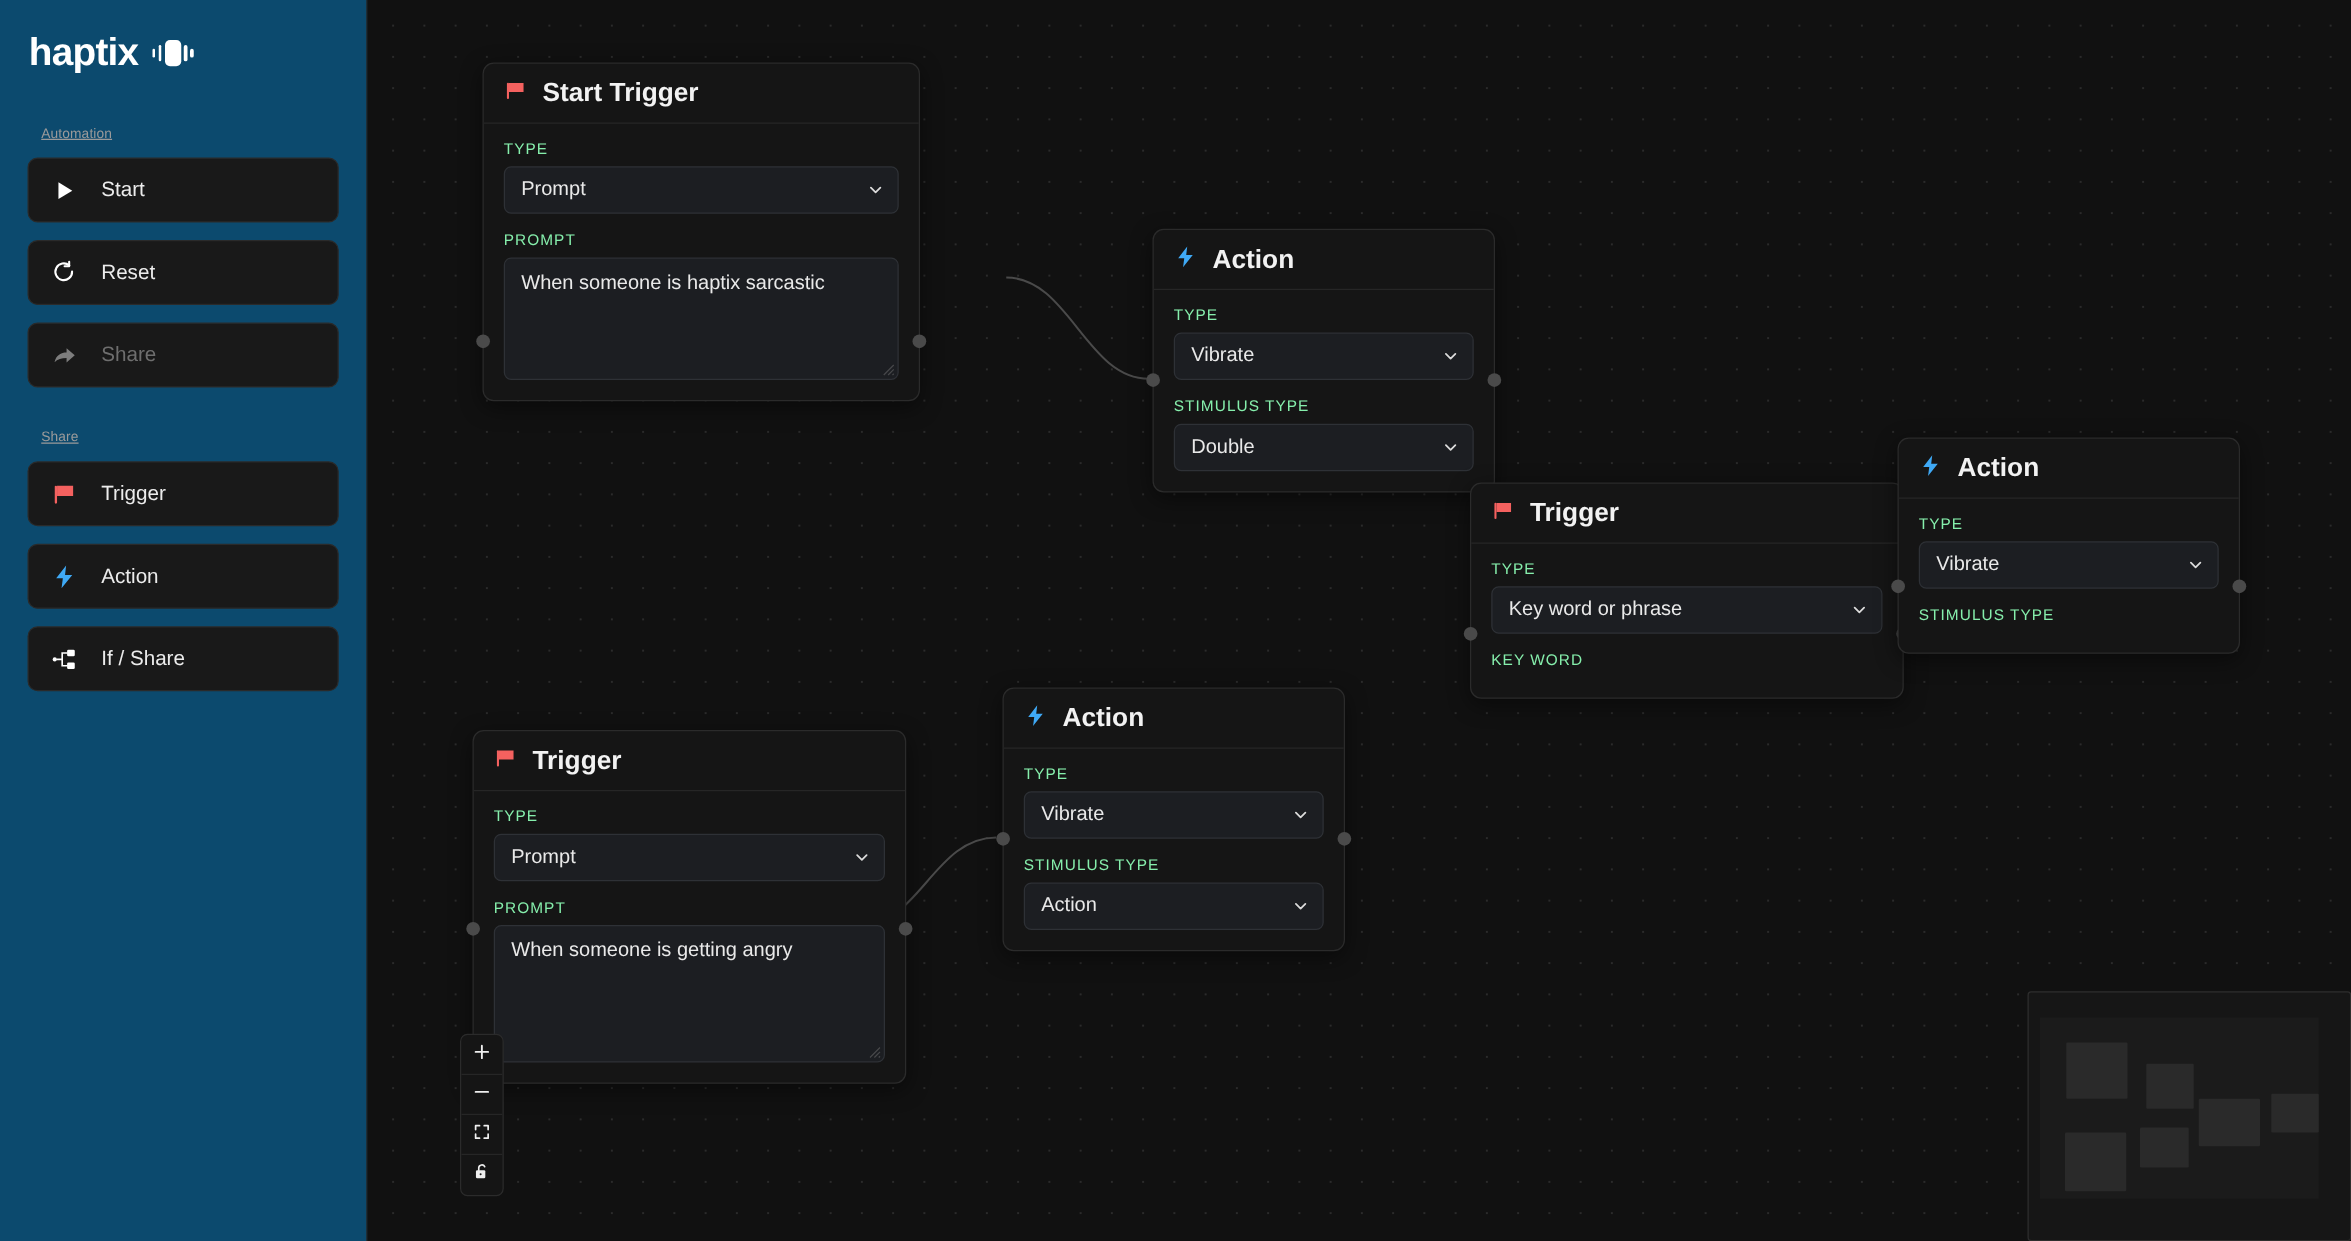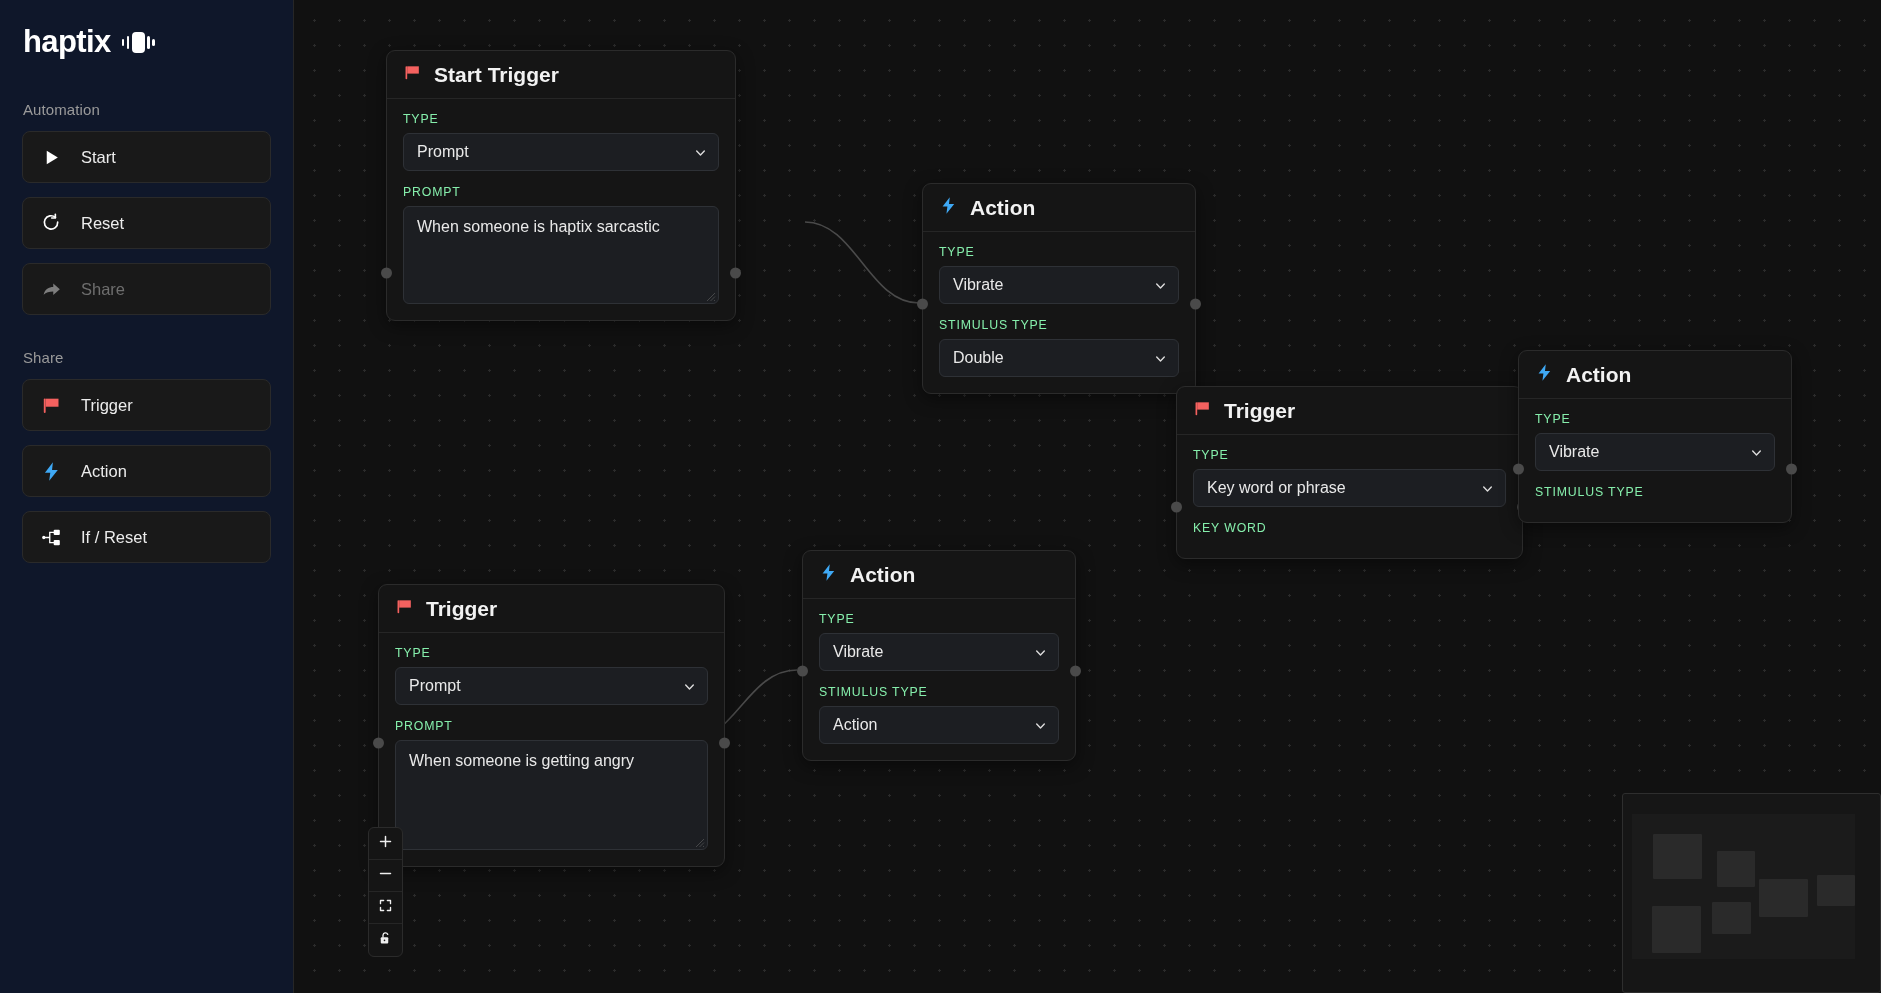--- a/index.html
+++ b/index.html
@@ -7,40 +7,40 @@
     width: 1881px; height: 993px;
     background: #0d0d0d;
     font-family: "Liberation Sans", sans-serif;
     overflow: hidden;
   }
   #app { position: relative; width: 1881px; height: 993px; display: flex; }
 
   
   #sidebar {
     width: 294px; height: 993px;
-    background: #0f172a;
+    background: #0c4a6e;
     border-right: 1px solid #262626;
     flex: 0 0 294px;
     position: relative;
     padding: 0 22px;
   }
   .brand {
     display: flex; align-items: center; gap: 11px;
     height: 84px; padding-left: 1px;
   }
   .brand-text {
     color: #ffffff; font-size: 31px; font-weight: 700; letter-spacing: -0.6px;
   }
   .vib-icon { display: flex; align-items: center; gap: 2.5px; }
   .vib-bar { width: 2.6px; border-radius: 2px; background: #ffffff; }
   .vib-phone { width: 13px; height: 21px; border-radius: 4px; background: #ffffff; }
 
   .section-label {
-    color: #9a9a9a; font-size: 15px; font-weight: 400;
-    margin: 17px 0 13px 1px; letter-spacing: 0.1px;
+    color: #9a9a9a; font-size: 11px; font-weight: 400;
+    margin: 17px 0 13px 11px; letter-spacing: 0.1px; text-decoration: underline;
   }
   .s-btn {
     height: 52px;
     background: #191919;
     border: 1px solid #2a2a2a;
     border-radius: 8px;
     display: flex; align-items: center;
     padding-left: 17px; gap: 19px;
     margin-bottom: 14px;
     cursor: pointer;
@@ -208,21 +208,21 @@
 
     <div class="s-btn">
       <span class="s-ico">
         <svg width="21" height="21" viewBox="0 0 24 24" fill="#ffffff" stroke="#ffffff" stroke-width="1.5">
           <circle cx="3.2" cy="12" r="1.9" stroke="none"></circle>
           <rect x="14.5" y="3.2" width="7" height="6" rx="1.2" stroke="none"></rect>
           <rect x="14.5" y="14.8" width="7" height="6" rx="1.2" stroke="none"></rect>
           <path d="M5.2 12 L10 12 M10 12 L10 6.2 L14.5 6.2 M10 12 L10 17.8 L14.5 17.8" fill="none" stroke-linecap="round"></path>
         </svg>
       </span>
-      <span class="lbl">If / Reset</span>
+      <span class="lbl">If / Share</span>
     </div>
   </div>
 
   <div id="canvas">
 
     <svg id="edges">
       <path d="M 511,222 C 561,222 575,303 625,303" stroke="#4a4a4a" stroke-width="1.6" fill="none"></path>
       <path d="M 391,742 C 441,742 453,670 503,670" stroke="#4a4a4a" stroke-width="1.6" fill="none"></path>
       <path d="M 1276,506 C 1326,506 1338,468 1388,468" stroke="#4a4a4a" stroke-width="1.6" fill="none"></path>
     </svg>

